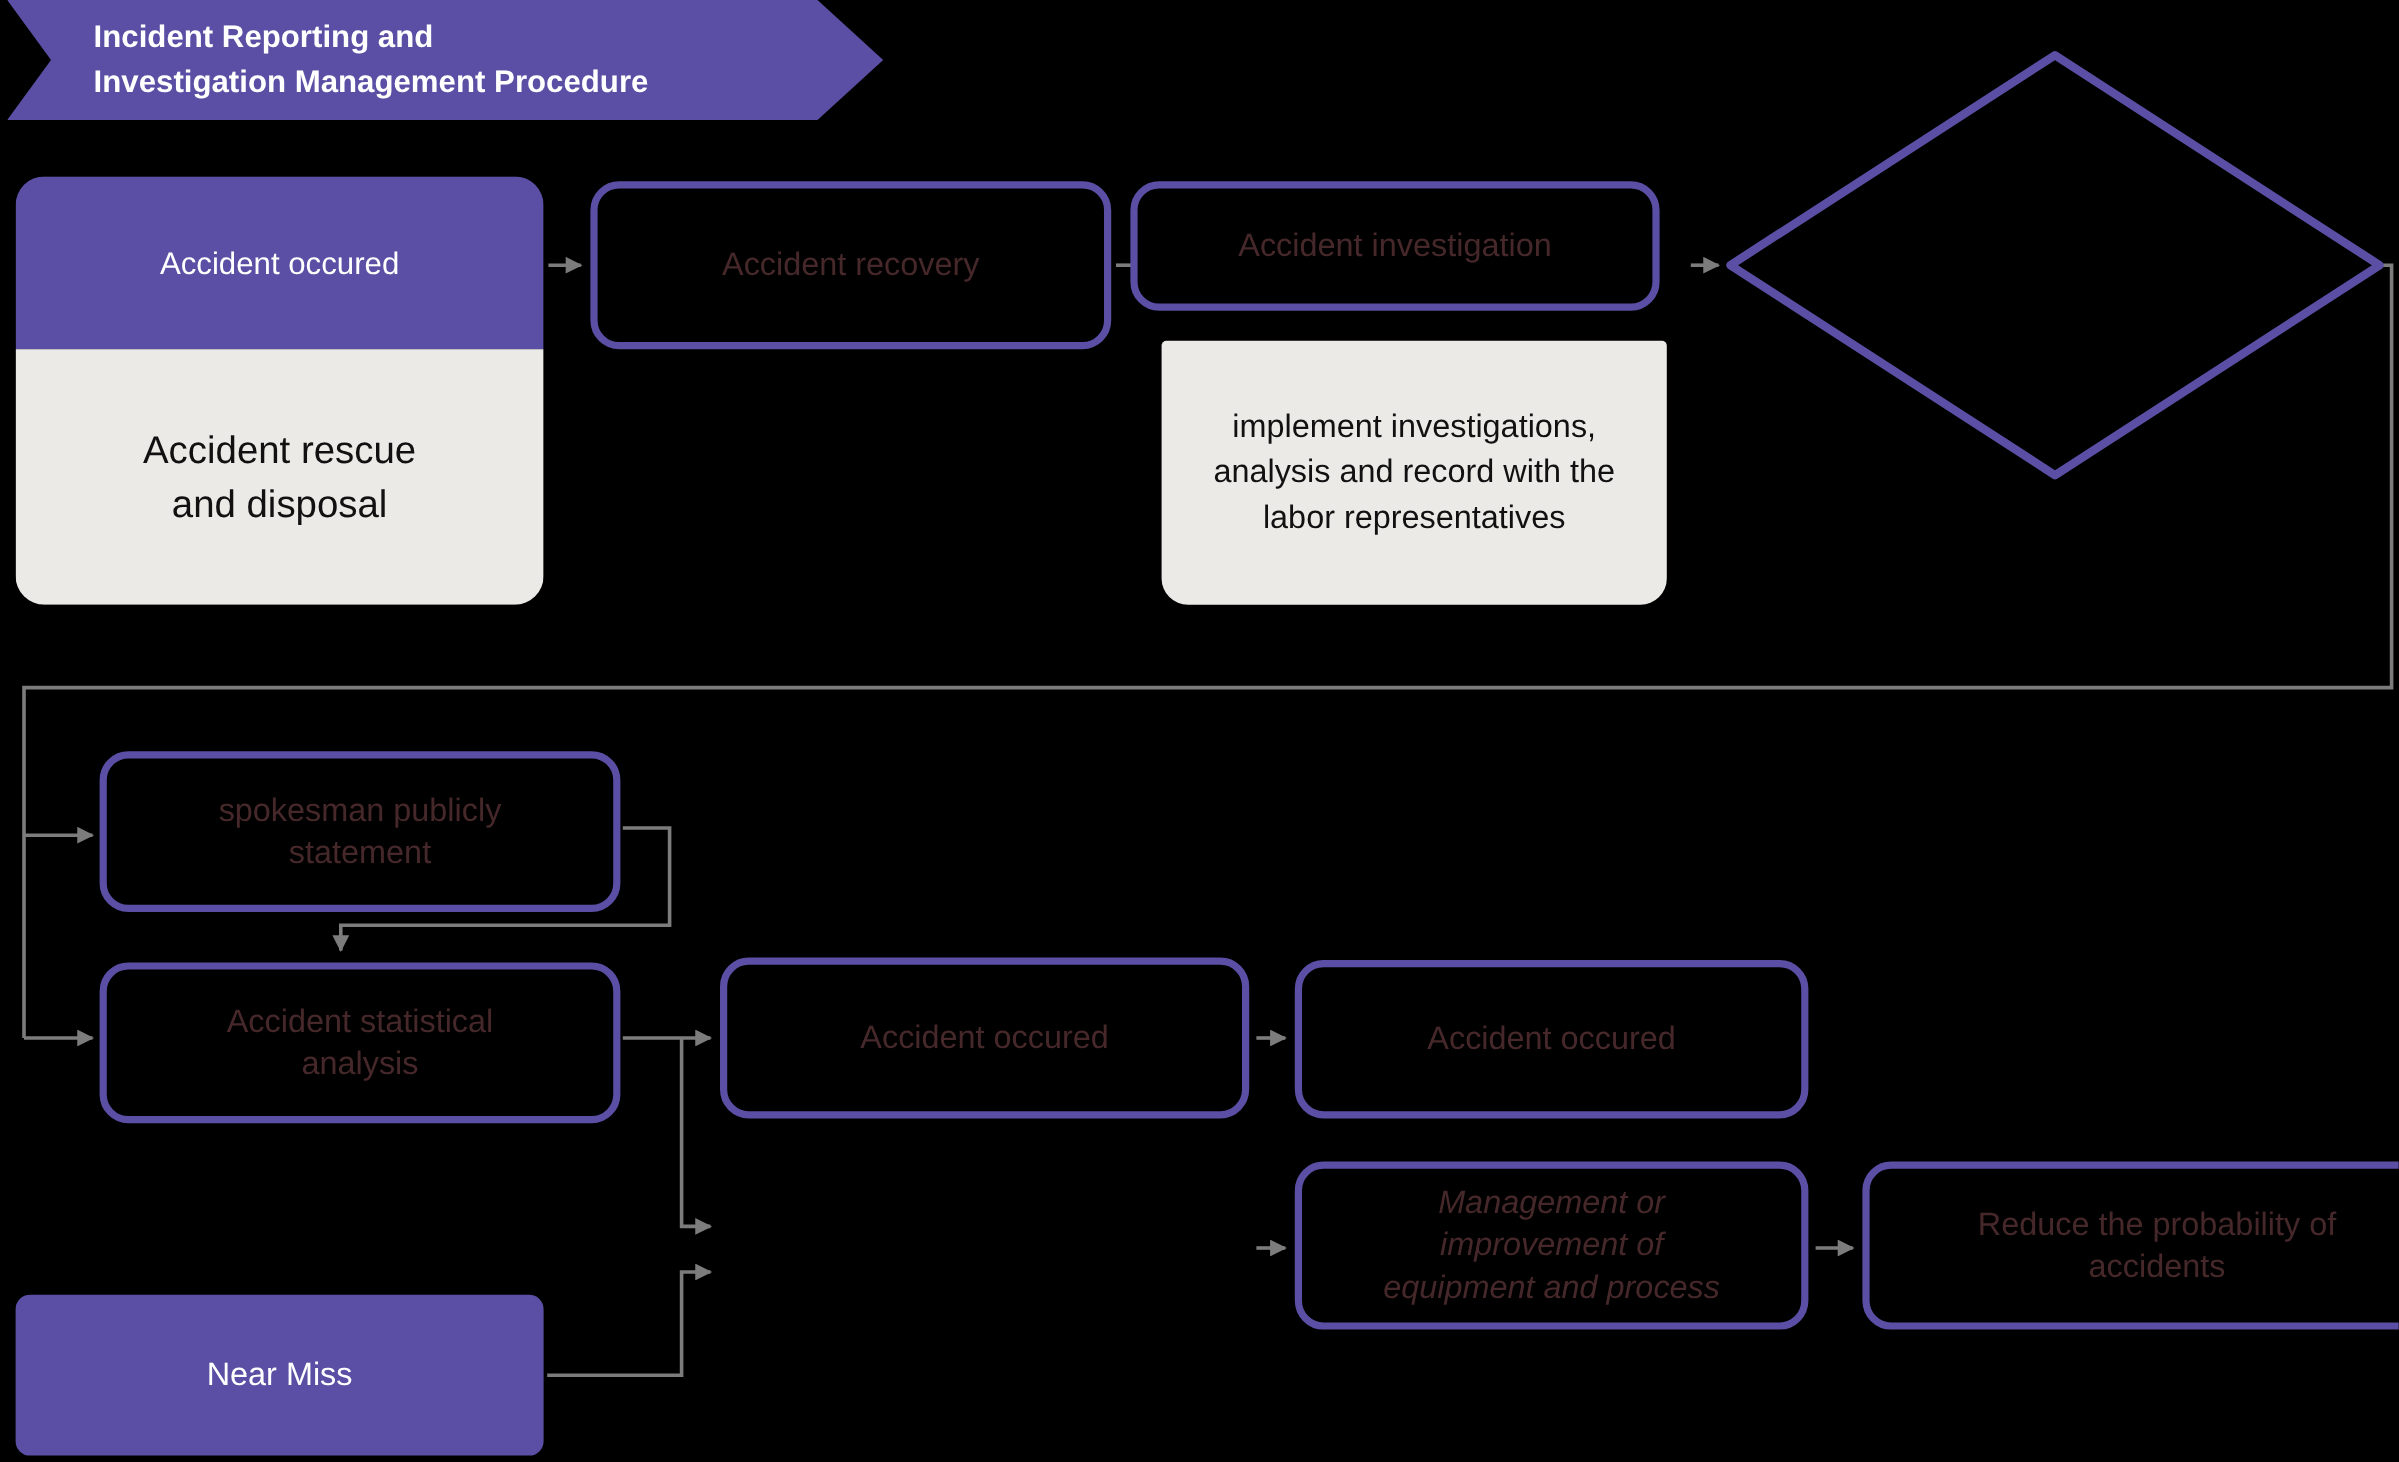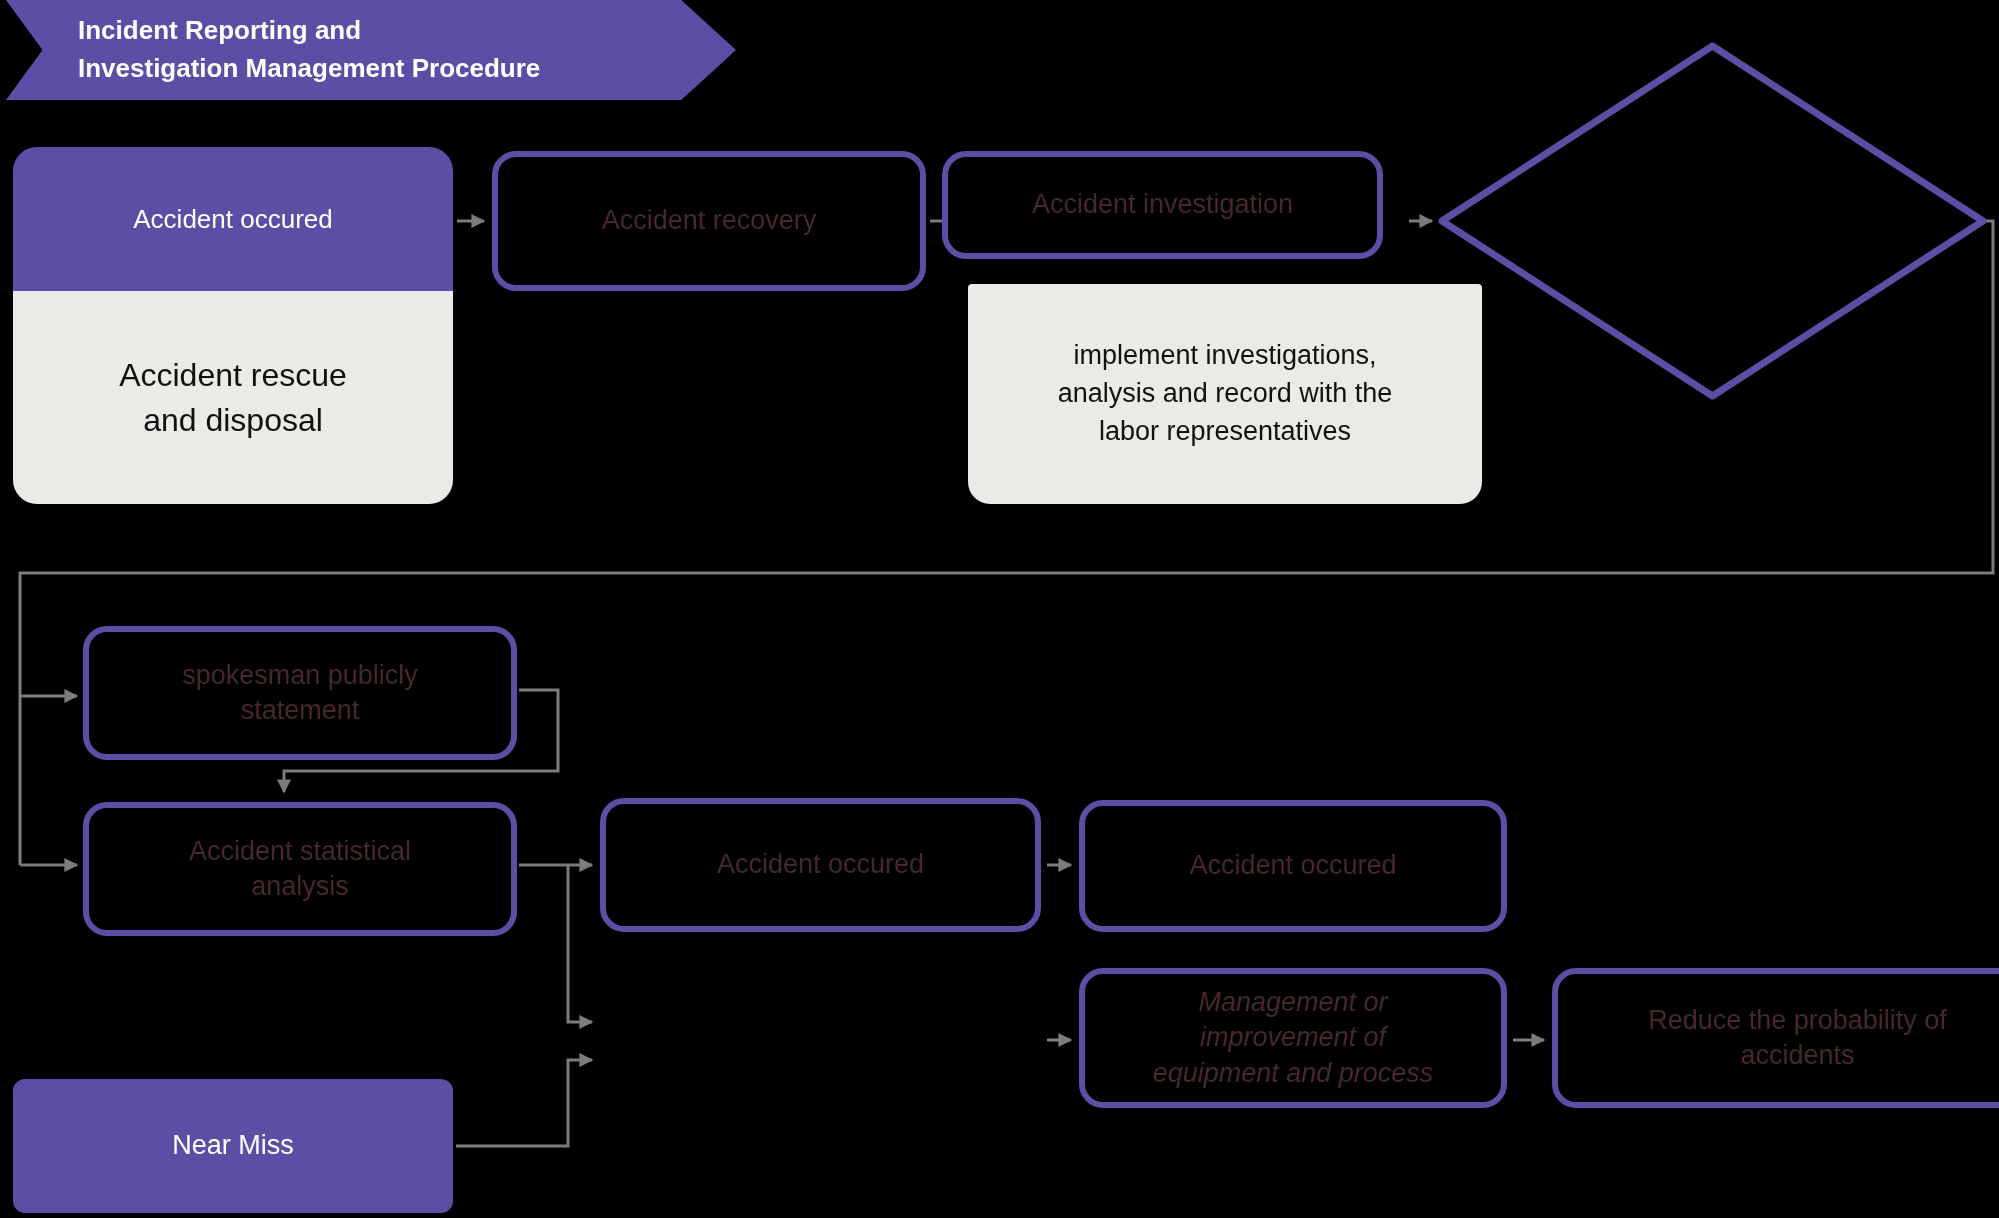--- a/index.html
+++ b/index.html
@@ -91,21 +91,21 @@
   </div>
 
   <div class="node" style="left:492px;top:151px;width:434px;height:140px;">
     <span>Accident recovery</span>
   </div>
 
   <div class="node" style="left:942px;top:151px;width:441px;height:108px;">
     <span>Accident investigation</span>
   </div>
 
-  <div class="note" style="left:968px;top:284px;width:514px;height:220px;">
+  <div class="note" style="left:968px;top:284px;width:421px;height:220px;">
     <span>implement investigations,
 analysis and record with the
 labor representatives</span>
   </div>
 
   <svg class="diamond-svg" style="left:1435px;top:39px;" width="555" height="364">
     <polygon points="277.5,7 548,182 277.5,357 7,182" style="fill:#000;stroke:var(--purple);stroke-width:7;stroke-linejoin:round;"></polygon>
   </svg>
 
   <div class="node" style="left:83px;top:626px;width:434px;height:134px;">

